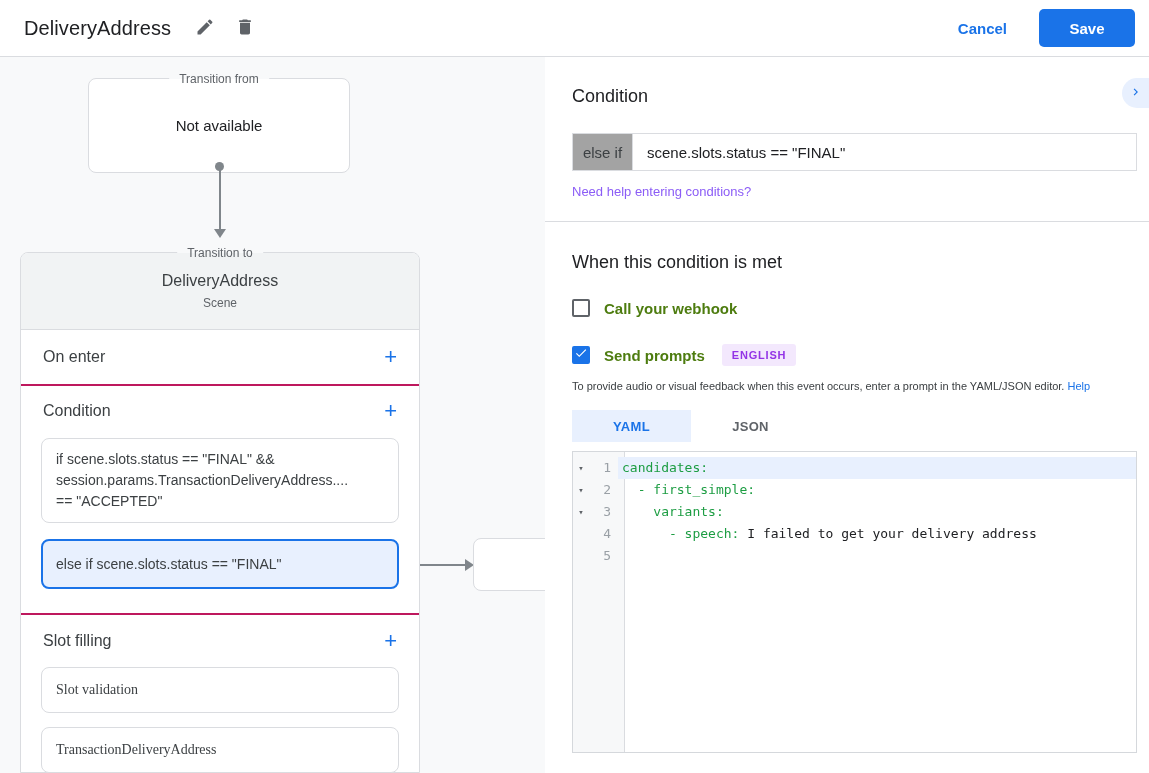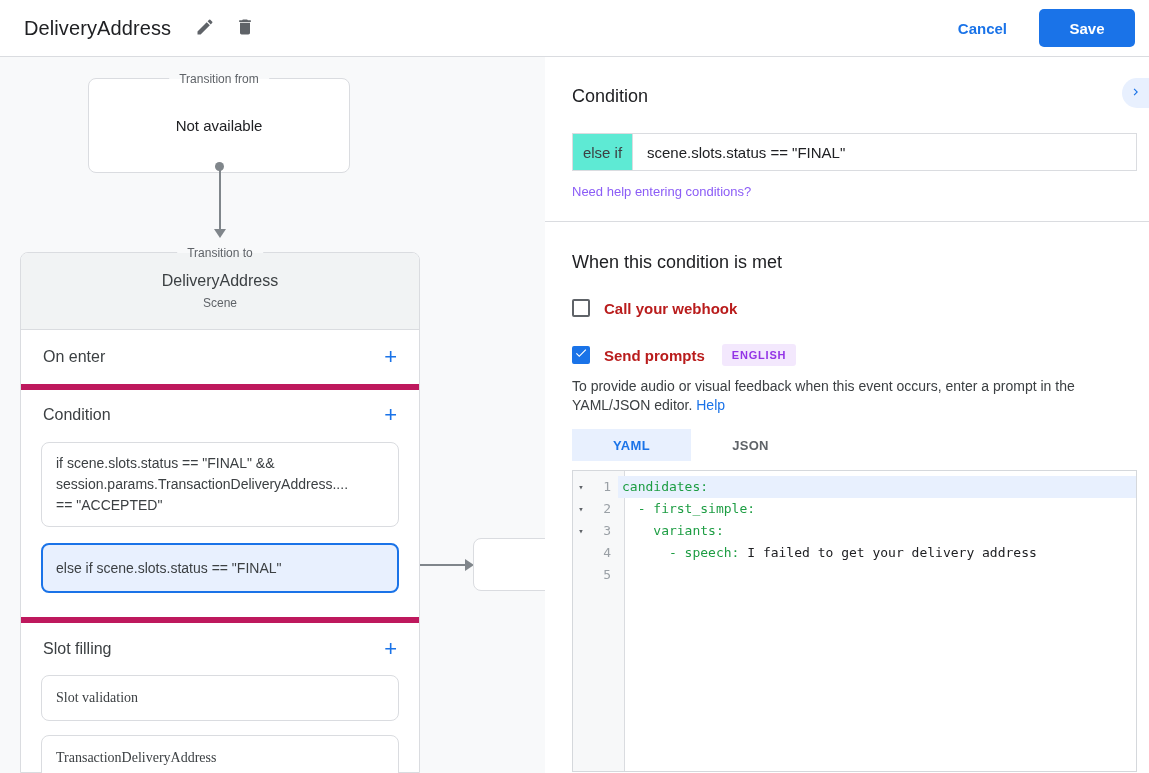--- a/index.html
+++ b/index.html
@@ -51,21 +51,21 @@
   .scene-card { position:absolute; left:20px; top:195px; width:400px; height:521px;
                 background:#fff; border:1px solid #dadce0; border-radius:8px 8px 0 0; }
   .card-legend { position:absolute; top:-8px; left:50%; transform:translateX(-50%);
                  font-size:12px; color:#5f6368; padding:0 10px; white-space:nowrap;
                  background:linear-gradient(#f8f9fa 50%, #f1f3f4 50%); line-height:16px; }
   .card-header { height:77px; background:#f1f3f4; border-bottom:1px solid #dadce0;
                  border-radius:7px 7px 0 0; display:flex; flex-direction:column;
                  align-items:center; justify-content:center; }
   .card-title { font-size:16px; color:#3c4043; }
   .card-subtitle { font-size:12px; color:#5f6368; margin-top:6px; }
-  .card-section { border-bottom:6px solid #be185d; }
+  .card-section { border-bottom:2px solid #be185d; }
   .section-head { display:flex; align-items:center; justify-content:space-between;
                   padding:0 22px; height:54px; }
   .section-label { font-size:16px; color:#3c4043; }
   .add-btn { color:#1a73e8; font-size:22px; font-weight:400; background:none; border:none;
              cursor:pointer; line-height:22px; }
   .sec-condition { padding-bottom:24px; }
   .sec-condition .section-head { height:50px; }
   .cond-box { margin:2px 20px 0; border:1px solid #dadce0; border-radius:8px; background:#fff;
               padding:10px 14px; font-size:14px; line-height:21px; color:#3c4043; cursor:pointer; }
   .cond-box.selected { margin-top:16px; background:#e8f0fe; border:2px solid #1a73e8;
@@ -76,40 +76,40 @@
               height:46px; display:flex; align-items:center; padding:0 14px; font-size:14px;
               color:#3c4043; cursor:pointer;font-family:Liberation Serif, serif; }
 
   
   .panel-title { font-size:18px; font-weight:400; color:#202124; }
   .collapse-btn { position:absolute; top:21px; right:0; width:27px; height:30px;
                   background:#e8f0fe; border:none; border-radius:15px 0 0 15px;
                   cursor:pointer; display:flex; align-items:center; justify-content:flex-start;
                   padding-left:7px; }
   .cond-row { display:flex; margin-top:26px; height:38px; }
-  .cond-prefix { width:61px; background:#5eead4; border:1px solid #dadce0;
+  .cond-prefix { width:61px; background:#a3a3a3; border:1px solid #dadce0;
                  display:flex; align-items:center; justify-content:center;
                  font-size:15px; color:#3c4043; }
   .cond-input { flex:1; border:1px solid #dadce0; border-left:none; font-size:15px;
                 color:#202124; padding:0 14px; font-family:"Liberation Sans",sans-serif;
                 background:#fff; outline:none; }
   .help-link { display:inline-block; margin-top:13px; font-size:13px; color:#8b5cf6;
                text-decoration:none; cursor:pointer; }
   .panel-divider { border-top:1px solid #dadce0; margin:21px -12px 0 -27px; }
   .when-title { margin-top:30px; }
   .check-row { display:flex; align-items:center; margin-top:26px; }
   .check-row.second { margin-top:27px; }
   .checkbox { width:18px; height:18px; border:2px solid #5f6368; border-radius:2px;
               background:#fff; cursor:pointer; flex:none; display:flex; align-items:center;
               justify-content:center; }
   .checkbox.checked { background:#1a73e8; border-color:#1a73e8; }
-  .check-label { margin-left:14px; font-size:15px; font-weight:700; color:#b91c1c; cursor:pointer; }
+  .check-label { margin-left:14px; font-size:15px; font-weight:700; color:#4d7c0f; cursor:pointer; }
   .lang-badge { margin-left:17px; background:#f3e8fd; color:#9334e6; font-size:11px;
                 font-weight:700; letter-spacing:.8px; padding:5px 10px; border-radius:3px; }
-  .prompt-desc { margin-top:11px; font-size:14px; color:#3c4043; line-height:19px;
+  .prompt-desc { margin-top:11px; font-size:11px; color:#3c4043; line-height:19px;
                  max-width:562px; }
   .prompt-desc a { color:#1a73e8; text-decoration:none; cursor:pointer; }
 
   
   .tabs { display:flex; margin-top:14px; }
   .tab { width:119px; height:32px; display:flex; align-items:center; justify-content:center;
          font-size:13px; font-weight:700; letter-spacing:.3px; color:#5f6368; cursor:pointer; }
   .tab.active { color:#1a73e8; background:#e8f0fe; }
 
   

